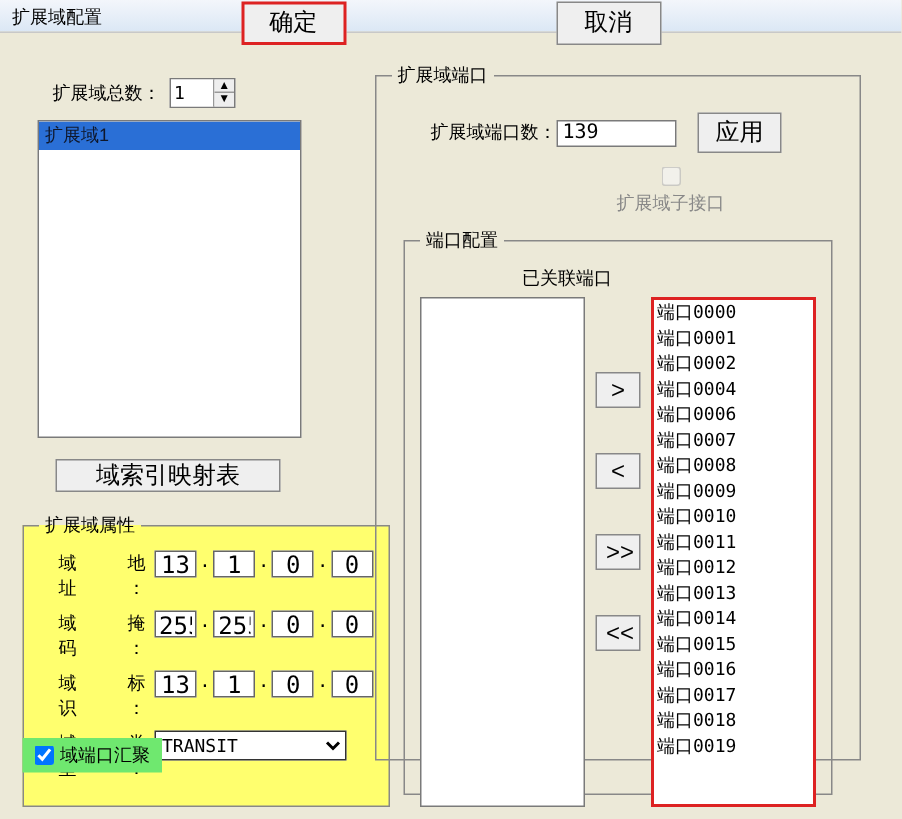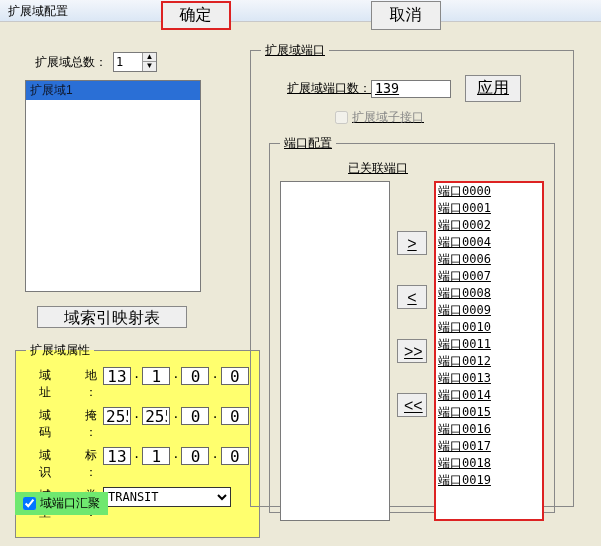--- a/index.html
+++ b/index.html
@@ -94,30 +94,29 @@
     position:absolute; left: 15px; top: 470px;
     background: #6fe86f; padding: 2px 8px 2px 4px;
     display:flex; align-items:center;
   }
   .agg-check input { margin-right:4px; }
 
   .right-box {
     position: absolute; left: 250px; top: 20px;
     width: 292px; height: 465px;
     border: 1px solid #888;
-    text-decoration: underline;
   }
   .right-box legend { padding: 0 4px; }
   .port-count-row { display:flex; align-items:center; margin: 8px 0 6px 26px; }
   .port-count-row input {
     width: 80px; height: 18px; border:1px solid #7a7a7a; font-family:monospace; padding:0 3px;
   }
   .port-count-row .apply-btn { margin-left: 14px; width: 56px; }
   .child-intf {
-    margin-left: 70px; color:#888; display:flex; align-items:center;
+    margin-left: 70px; color:#888; display:flex; align-items:center;flex-direction:column;
   }
   .child-intf input { margin-right:4px; }
   .port-cfg {
     margin: 8px 8px 8px 8px;
     height: 378px;
   }
   .port-cfg .hdrs { display:flex; margin-bottom:4px; }
   .port-cfg .hdrs span { font-size:12px; }
   .port-cfg .hdr-left { width: 118px; margin-left:6px;}
   .port-cfg .hdr-right { margin-left: 68px; }

